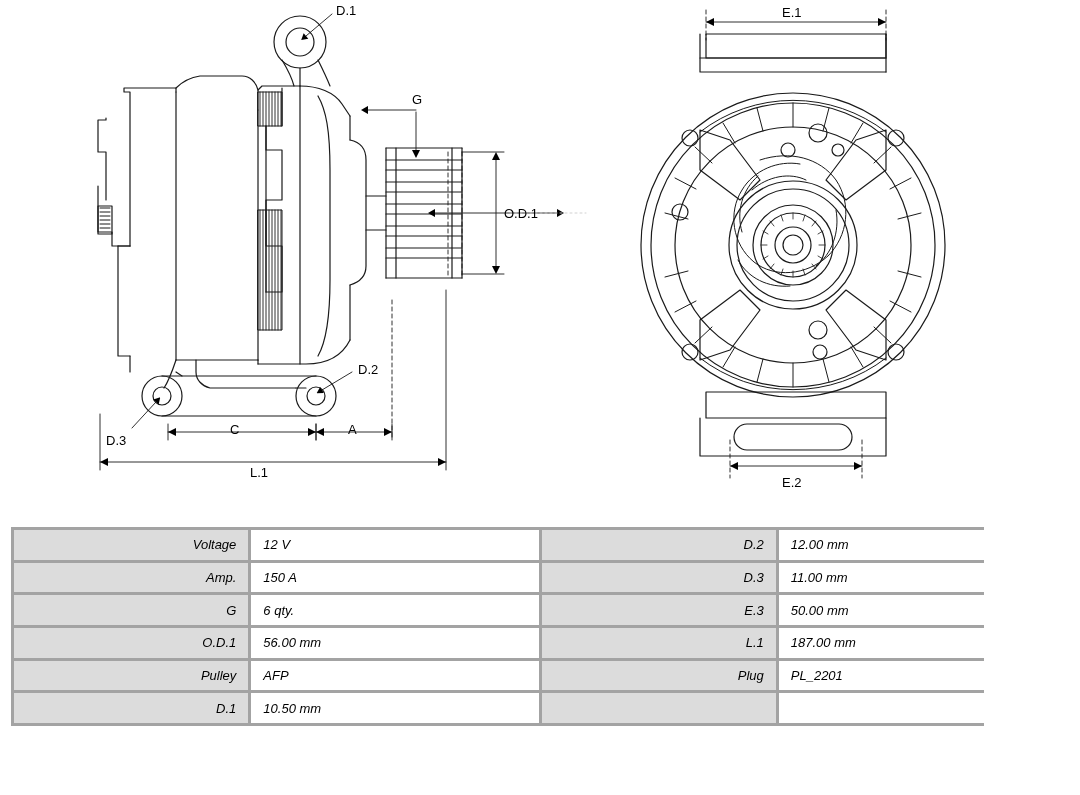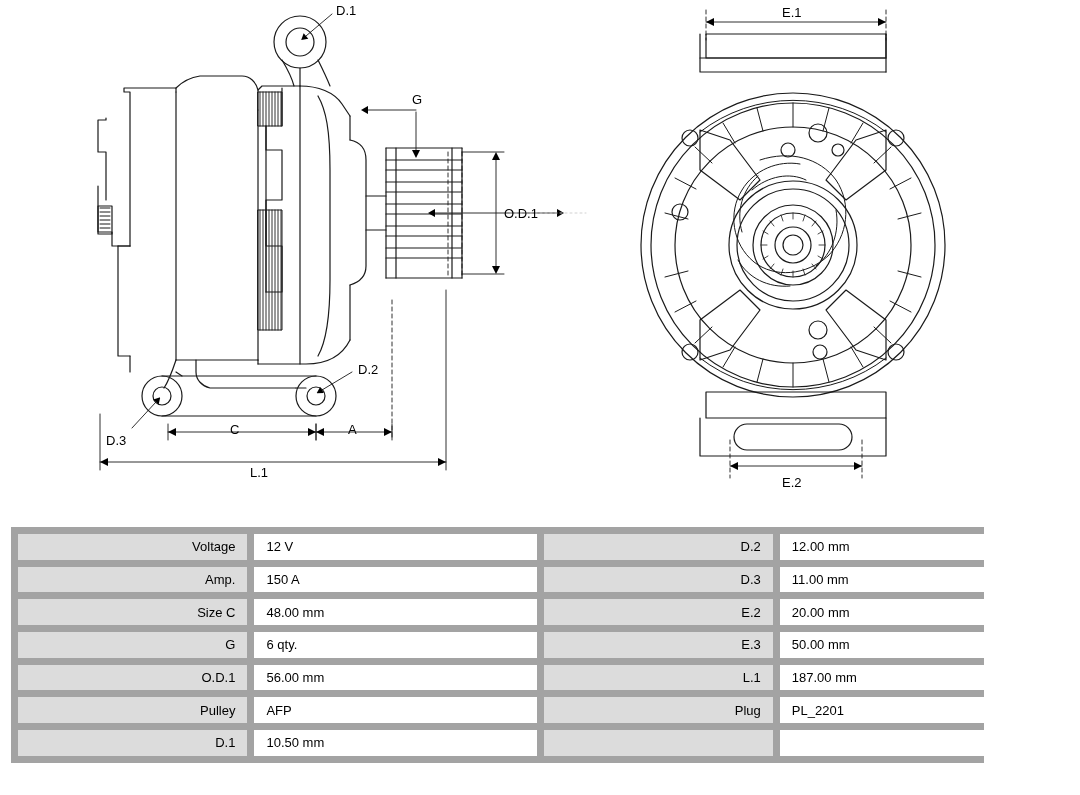--- a/index.html
+++ b/index.html
@@ -43,24 +43,25 @@
   
   #spec-table {
     position: absolute;
     left: 11px;
     top: 527px;
     width: 1058px;
     border-collapse: collapse;
     font-size: 13px;
   }
   #spec-table td {
-    border: 7px solid #a3a3a3;
+    border: 3px solid #a3a3a3;
     height: 32.7px;
     padding: 0 12px;
     white-space: nowrap;
+    font-style: italic;
   }
   td.lbl {
     background: #dcdcdc;
     text-align: right;
     width: 238px;
     color: #000;
   }
   td.val {
     background: #ffffff;
     text-align: left;
@@ -313,26 +314,20 @@
         <td class="lbl">D.2</td>
         <td class="val">12.00 mm</td>
       </tr>
       <tr>
         <td class="lbl">Amp.</td>
         <td class="val">150 A</td>
         <td class="lbl">D.3</td>
         <td class="val">11.00 mm</td>
       </tr>
       <tr>
-        <td class="lbl">Size C</td>
-        <td class="val">48.00 mm</td>
-        <td class="lbl">E.2</td>
-        <td class="val">20.00 mm</td>
-      </tr>
-      <tr>
         <td class="lbl">G</td>
         <td class="val">6 qty.</td>
         <td class="lbl">E.3</td>
         <td class="val">50.00 mm</td>
       </tr>
       <tr>
         <td class="lbl">O.D.1</td>
         <td class="val">56.00 mm</td>
         <td class="lbl">L.1</td>
         <td class="val">187.00 mm</td>

